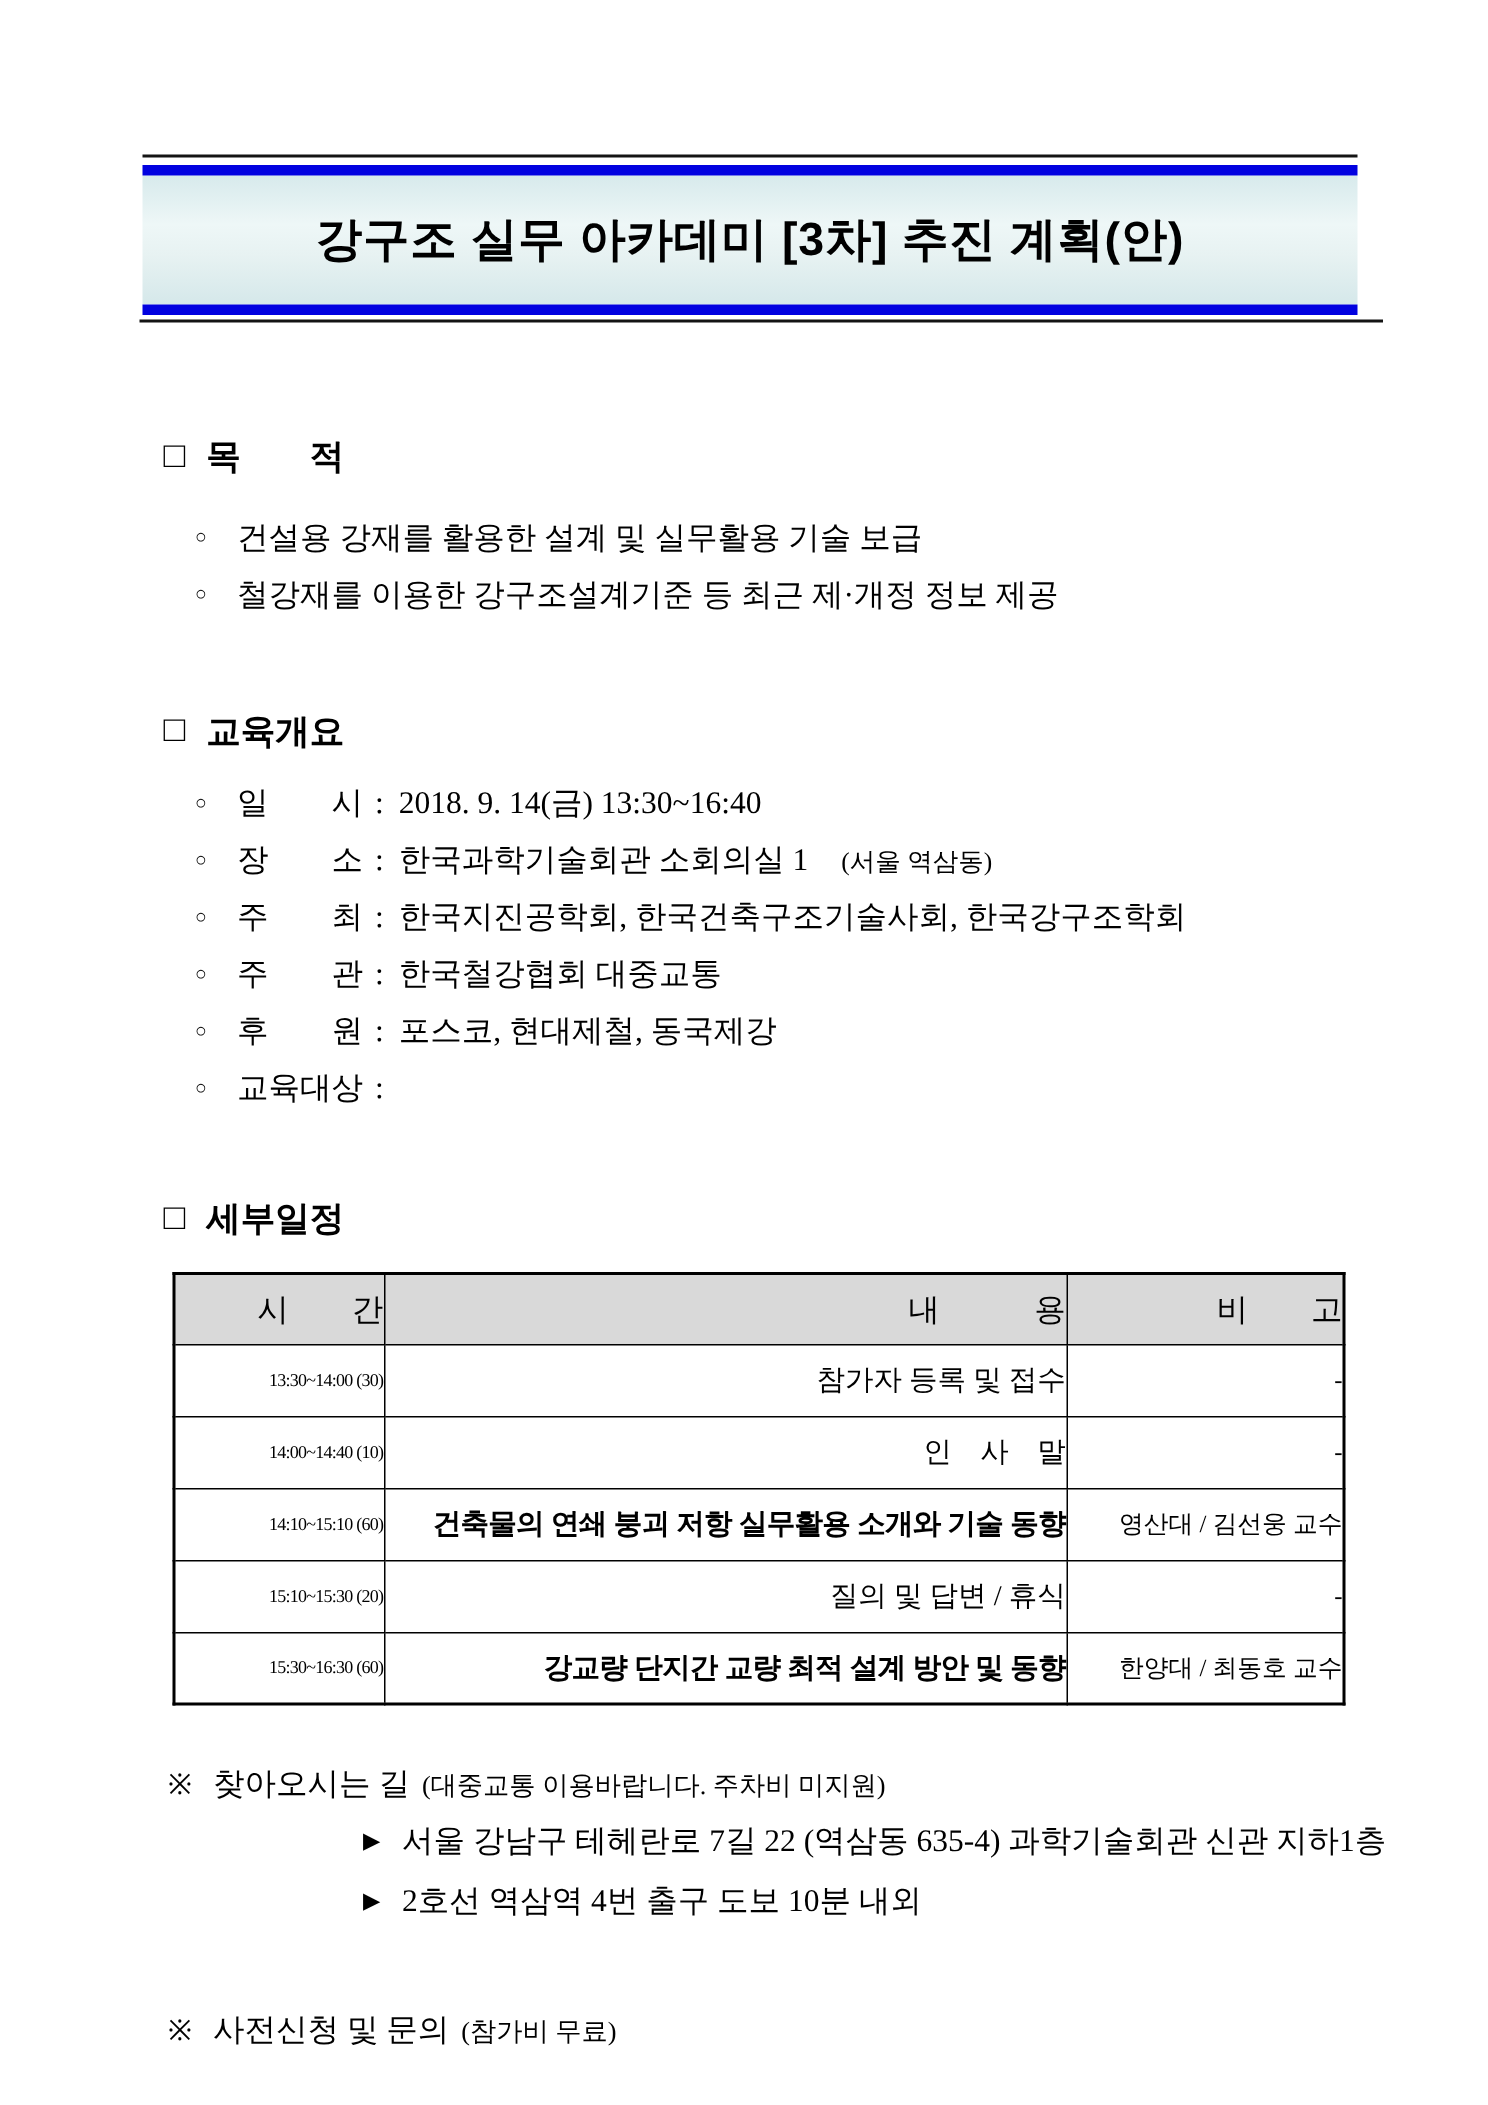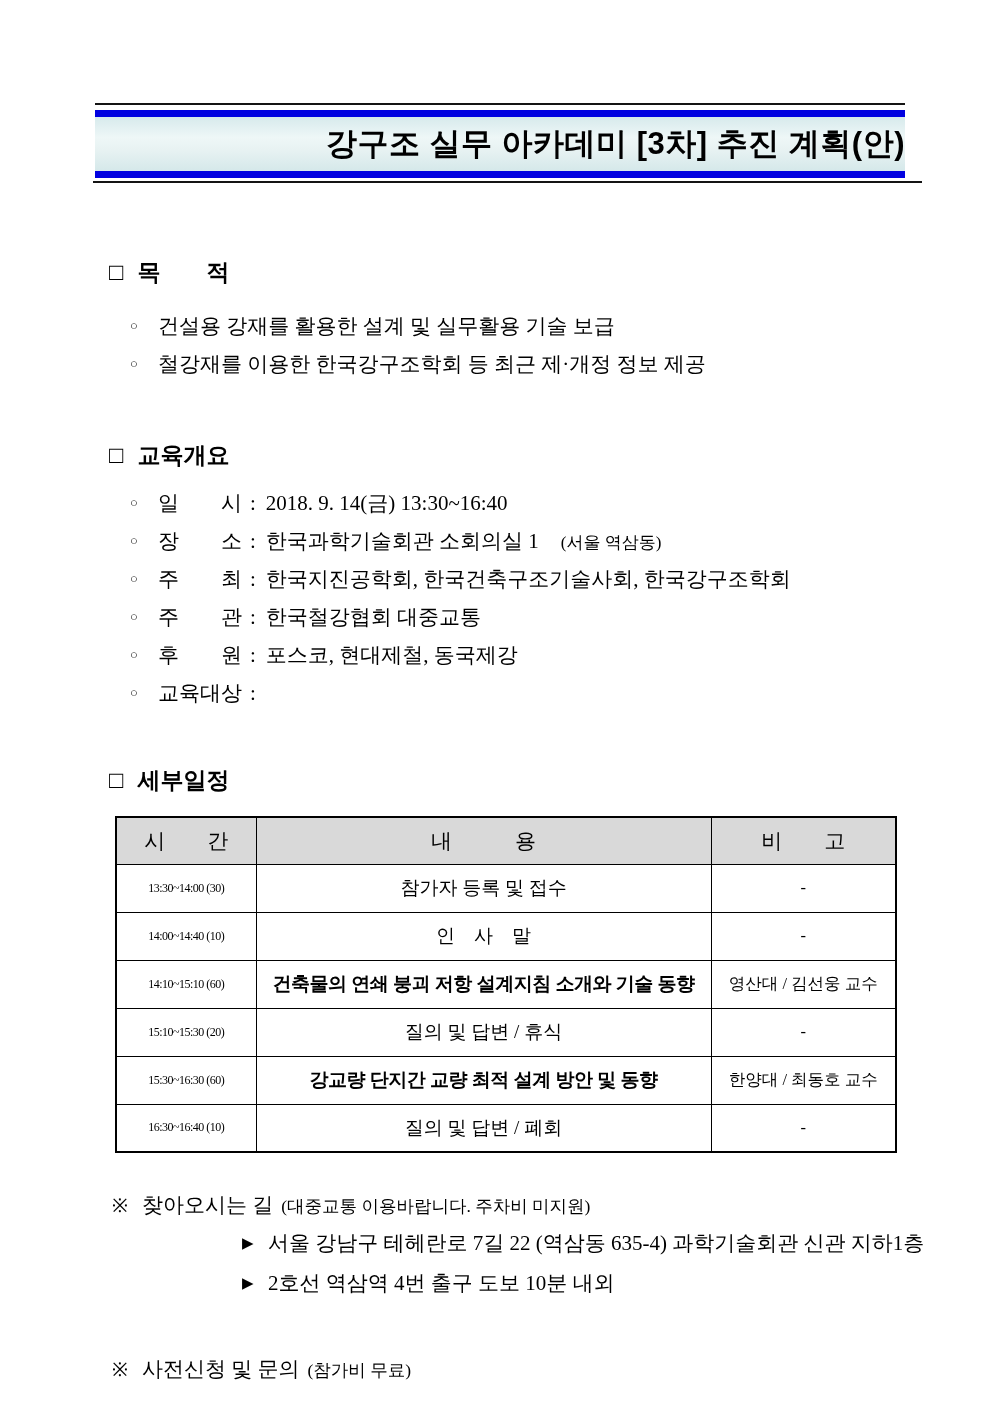--- a/index.html
+++ b/index.html
@@ -10,22 +10,22 @@
     color: #000; overflow: hidden; position: relative;
   }
 
   
   .hairline-top { margin: 103px 87px 0 95px; border-top: 2px solid #141414; }
   .banner {
     margin: 5px 87px 0 95px;
     border-top: 7px solid #0101e0;
     border-bottom: 7px solid #0101e0;
     background: linear-gradient(180deg, #d7eaec 0%, #eef7f7 38%, #e7f2f2 62%, #d5e8ea 100%);
-    height: 68px;
-    display: flex; align-items: center; justify-content: flex-end;
+    height: 100px;
+    display: flex; align-items: center; justify-content: center;
   }
   .banner .title {
     font-family: "Liberation Sans", "DejaVu Sans", sans-serif;
     font-weight: bold; font-size: 31px; letter-spacing: 0.5px;
     white-space: pre;
   }
   .hairline-bottom { margin: 3px 70px 0 93px; border-top: 2px solid #141414; }
 
   
   h2.section {
@@ -54,21 +54,21 @@
 
   
   table.schedule {
     margin: 20px 0 0 115px;
     width: 780px;
     border-collapse: collapse;
     table-layout: fixed;
   }
   table.schedule th, table.schedule td {
     border: 1.5px solid #000;
-    text-align: center; vertical-align: middle;
+    text-align: right; vertical-align: middle;
   }
   table.schedule { border: 2.5px solid #000; }
   table.schedule th {
     background: #d9d9d9; height: 47px;
     font-weight: normal; font-size: 21px; white-space: pre;
   }
   table.schedule td { height: 48px; }
   col.c-time { width: 140px; }
   col.c-content { width: 455px; }
   col.c-remark { width: 185px; }
@@ -113,21 +113,21 @@
     <span class="sq">□</span>
     <span>목　　적</span>
   </h2>
   <div class="purpose-list">
     <div class="brow">
       <span class="circ">○</span>
       <span>건설용 강재를 활용한 설계 및 실무활용 기술 보급</span>
     </div>
     <div class="brow">
       <span class="circ">○</span>
-      <span>철강재를 이용한 한국강구조학회 등 최근 제·개정 정보 제공</span>
+      <span>철강재를 이용한 강구조설계기준 등 최근 제·개정 정보 제공</span>
     </div>
   </div>
 </div>
 
 <div class="sec-overview">
   <h2 class="section">
     <span class="sq">□</span>
     <span>교육개요</span>
   </h2>
   <div class="overview-list">
@@ -195,37 +195,32 @@
         <td class="t-content">참가자 등록 및 접수</td>
         <td class="t-remark">-</td>
       </tr>
       <tr>
         <td class="t-time">14:00~14:40 (10)</td>
         <td class="t-content">인　사　말</td>
         <td class="t-remark">-</td>
       </tr>
       <tr class="bold">
         <td class="t-time">14:10~15:10 (60)</td>
-        <td class="t-content">건축물의 연쇄 붕괴 저항 설계지침 소개와 기술 동향</td>
+        <td class="t-content">건축물의 연쇄 붕괴 저항 실무활용 소개와 기술 동향</td>
         <td class="t-remark">영산대 / 김선웅 교수</td>
       </tr>
       <tr>
         <td class="t-time">15:10~15:30 (20)</td>
         <td class="t-content">질의 및 답변 / 휴식</td>
         <td class="t-remark">-</td>
       </tr>
       <tr class="bold">
         <td class="t-time">15:30~16:30 (60)</td>
         <td class="t-content">강교량 단지간 교량 최적 설계 방안 및 동향</td>
         <td class="t-remark">한양대 / 최동호 교수</td>
-      </tr>
-      <tr>
-        <td class="t-time">16:30~16:40 (10)</td>
-        <td class="t-content">질의 및 답변 / 폐회</td>
-        <td class="t-remark">-</td>
       </tr>
     </tbody>
   </table>
 </div>
 
 <div class="note-block blk-directions">
   <div class="note-head">
     <span class="ref">※</span>
     <span>찾아오시는 길</span>
     <span class="paren">(대중교통 이용바랍니다. 주차비 미지원)</span>

